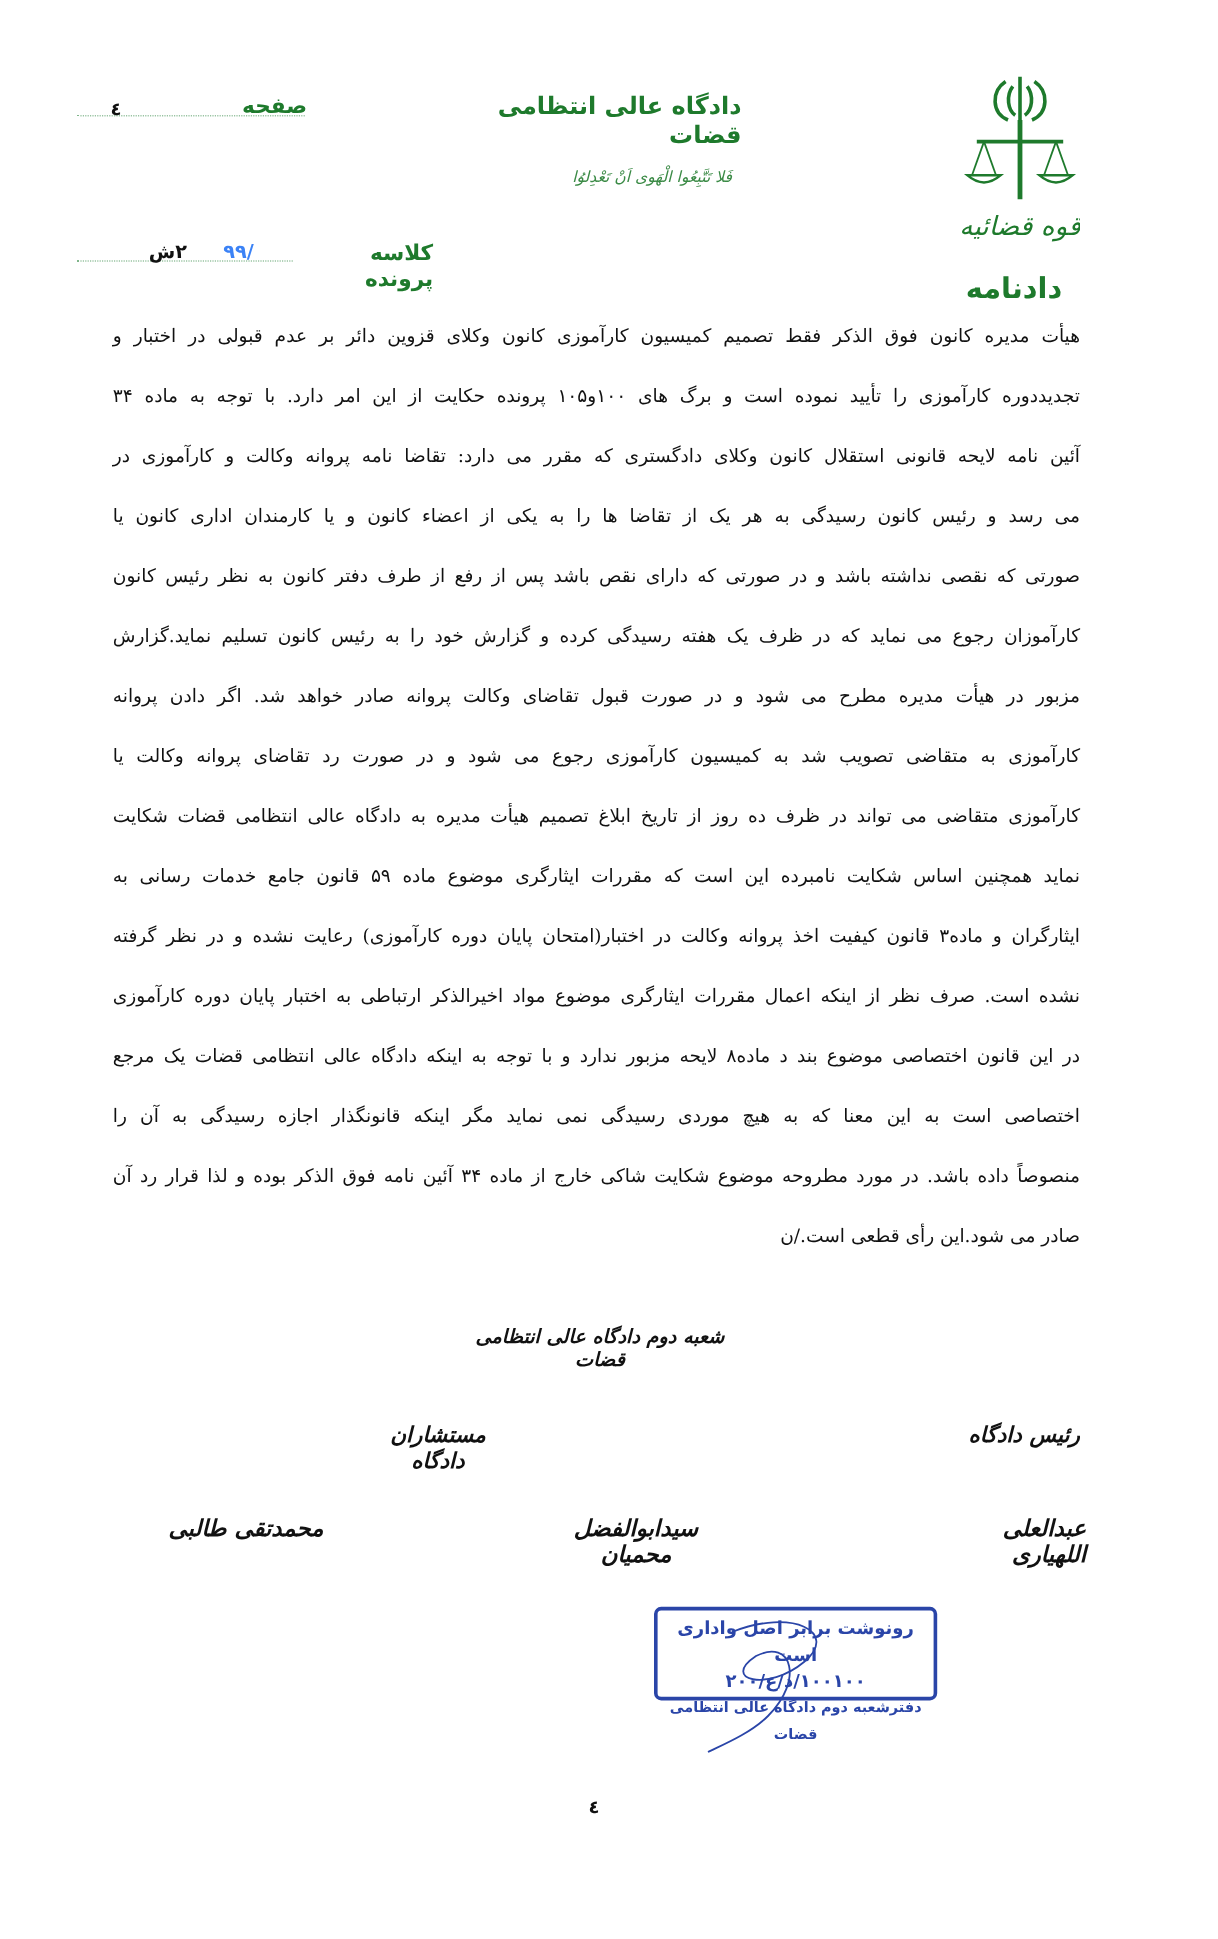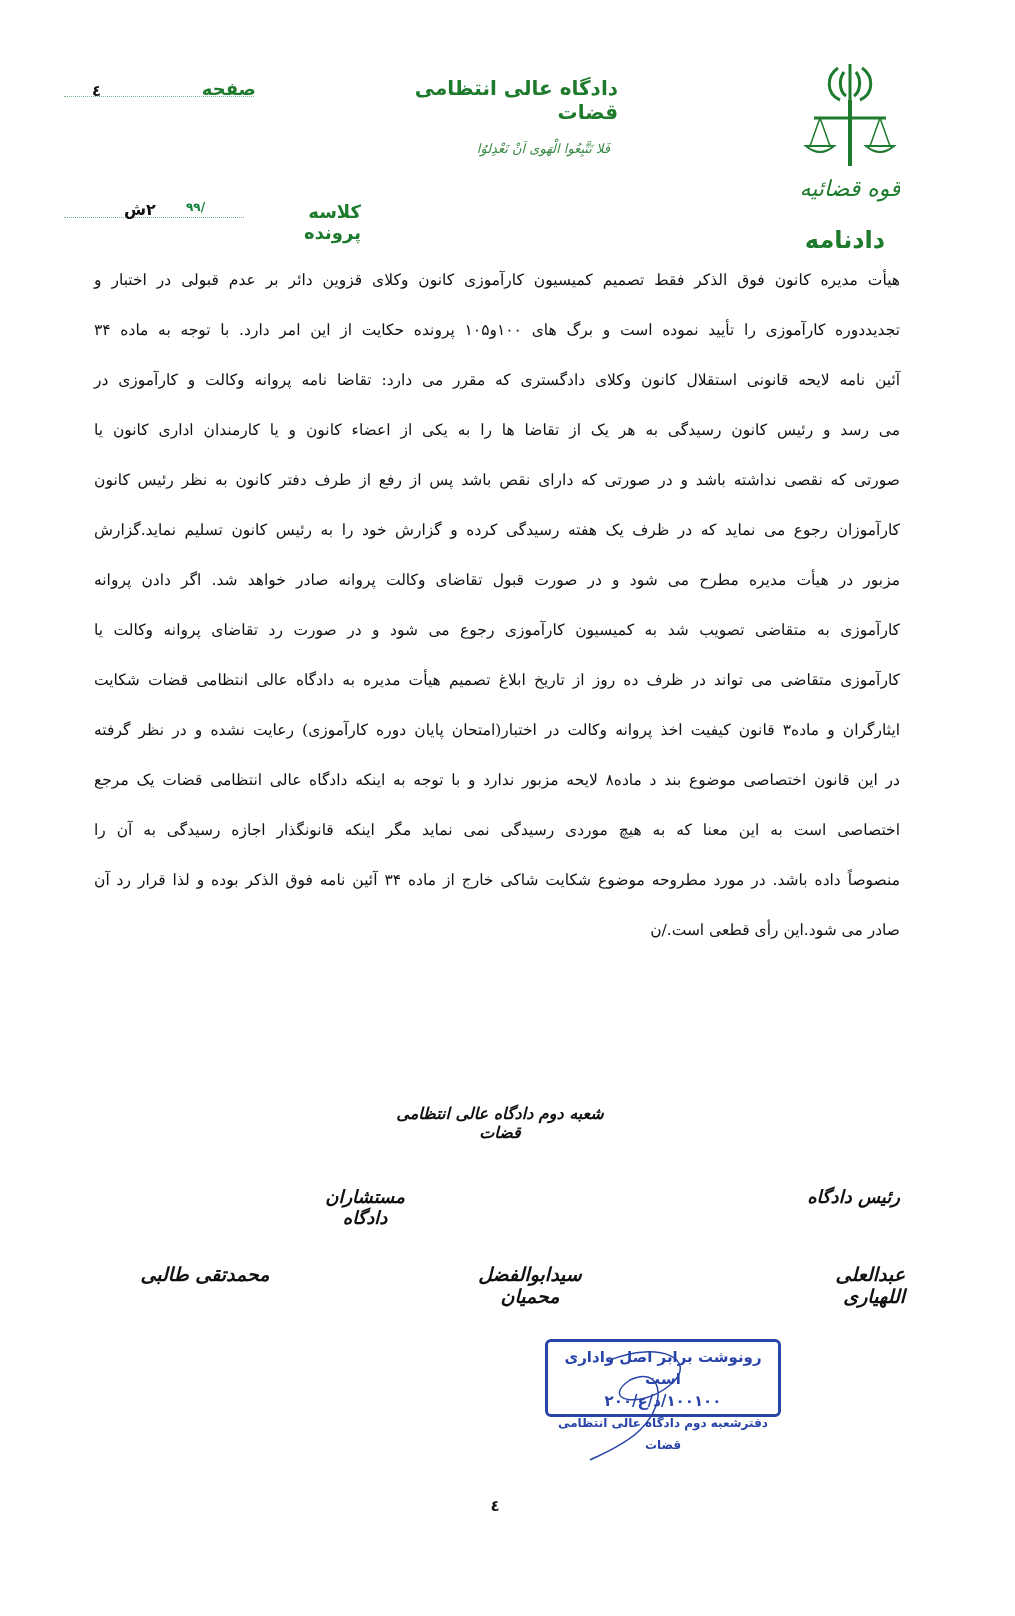--- a/index.html
+++ b/index.html
@@ -11,21 +11,21 @@
                font-size: 20px; font-weight: bold; }
   .hdr-motto { top: 113px; left: 440px; width: 170px; text-align: right;
                font-size: 13px; color: #3a8a45; font-style: italic; margin-top: 28px; }
   .page-label { top: 78px; left: 196px; width: 60px; text-align: right;
                 font-size: 18px; font-weight: bold; }
   .page-line { top: 96px; left: 64px; width: 190px; border-bottom: 1px dotted #7fb58a; }
   .page-num { top: 82px; left: 92px; font-size: 15px; font-weight: bold; color: #111; }
   .file-label { top: 201px; left: 246px; width: 115px; text-align: right;
                 font-size: 18px; font-weight: bold; }
   .file-line { top: 217px; left: 64px; width: 180px; border-bottom: 1px dotted #7fb58a; }
-  .file-year { top: 200px; left: 186px; font-size: 12px; font-weight: bold; color: #15803d; }
+  .file-year { top: 200px; left: 186px; font-size: 16px; font-weight: bold; color: #3b82f6; }
   .file-branch { top: 200px; left: 124px; font-size: 16px; font-weight: bold; color: #111; }
   .emblem { top: 58px; left: 800px; width: 100px; height: 150px; }
   .dadnameh { top: 226px; left: 790px; width: 110px; text-align: center;
               font-size: 24px; font-weight: bold; }
   .body-text { top: 262px; left: 94px; width: 806px; text-align: justify;
                text-align-last: right; font-family: "DejaVu Serif", serif;
                font-size: 15.5px; }
   .body-text p { margin: 0; height: 50px; line-height: 36px; white-space: nowrap;
                  text-align: justify; text-align-last: justify; }
   .body-text p.last { text-align-last: right; }
@@ -87,21 +87,23 @@
 <div class="abs body-text">
   <p>هیأت مدیره کانون فوق الذکر فقط تصمیم کمیسیون کارآموزی کانون وکلای قزوین دائر بر عدم قبولی در اختبار و</p>
   <p>تجدیددوره کارآموزی را تأیید نموده است و برگ های ۱۰۰و۱۰۵ پرونده حکایت از این امر دارد. با توجه به ماده ۳۴</p>
   <p>آئین نامه لایحه قانونی استقلال کانون وکلای دادگستری که مقرر می دارد: تقاضا نامه پروانه وکالت و کارآموزی در</p>
   <p>می رسد و رئیس کانون رسیدگی به هر یک از تقاضا ها را به یکی از اعضاء کانون و یا کارمندان اداری کانون یا</p>
   <p>صورتی که نقصی نداشته باشد و در صورتی که دارای نقص باشد پس از رفع از طرف دفتر کانون به نظر رئیس کانون</p>
   <p>کارآموزان رجوع می نماید که در ظرف یک هفته رسیدگی کرده و گزارش خود را به رئیس کانون تسلیم نماید.گزارش</p>
   <p>مزبور در هیأت مدیره مطرح می شود و در صورت قبول تقاضای وکالت پروانه صادر خواهد شد. اگر دادن پروانه</p>
   <p>کارآموزی به متقاضی تصویب شد به کمیسیون کارآموزی رجوع می شود و در صورت رد تقاضای پروانه وکالت یا</p>
   <p>کارآموزی متقاضی می تواند در ظرف ده روز از تاریخ ابلاغ تصمیم هیأت مدیره به دادگاه عالی انتظامی قضات شکایت</p>
+  <p>نماید همچنین اساس شکایت نامبرده این است که مقررات ایثارگری موضوع ماده ۵۹ قانون جامع خدمات رسانی به</p>
   <p>ایثارگران و ماده۳ قانون کیفیت اخذ پروانه وکالت در اختبار(امتحان پایان دوره کارآموزی) رعایت نشده و در نظر گرفته</p>
+  <p>نشده است. صرف نظر از اینکه اعمال مقررات ایثارگری موضوع مواد اخیرالذکر ارتباطی به اختبار پایان دوره کارآموزی</p>
   <p>در این قانون اختصاصی موضوع بند د ماده۸ لایحه مزبور ندارد و با توجه به اینکه دادگاه عالی انتظامی قضات یک مرجع</p>
   <p>اختصاصی است به این معنا که به هیچ موردی رسیدگی نمی نماید مگر اینکه قانونگذار اجازه رسیدگی به آن را</p>
   <p>منصوصاً داده باشد. در مورد مطروحه موضوع شکایت شاکی خارج از ماده ۳۴ آئین نامه فوق الذکر بوده و لذا قرار رد آن</p>
   <p class="last">صادر می شود.این رأی قطعی است./ن</p>
 </div>
 
 <div class="abs branch-title">شعبه دوم دادگاه عالی انتظامی قضات</div>
 <div class="abs role role-head">رئیس دادگاه</div>
 <div class="abs role role-adv">مستشاران دادگاه</div>
 <div class="abs sig sig-1">عبدالعلی اللهیاری</div>

